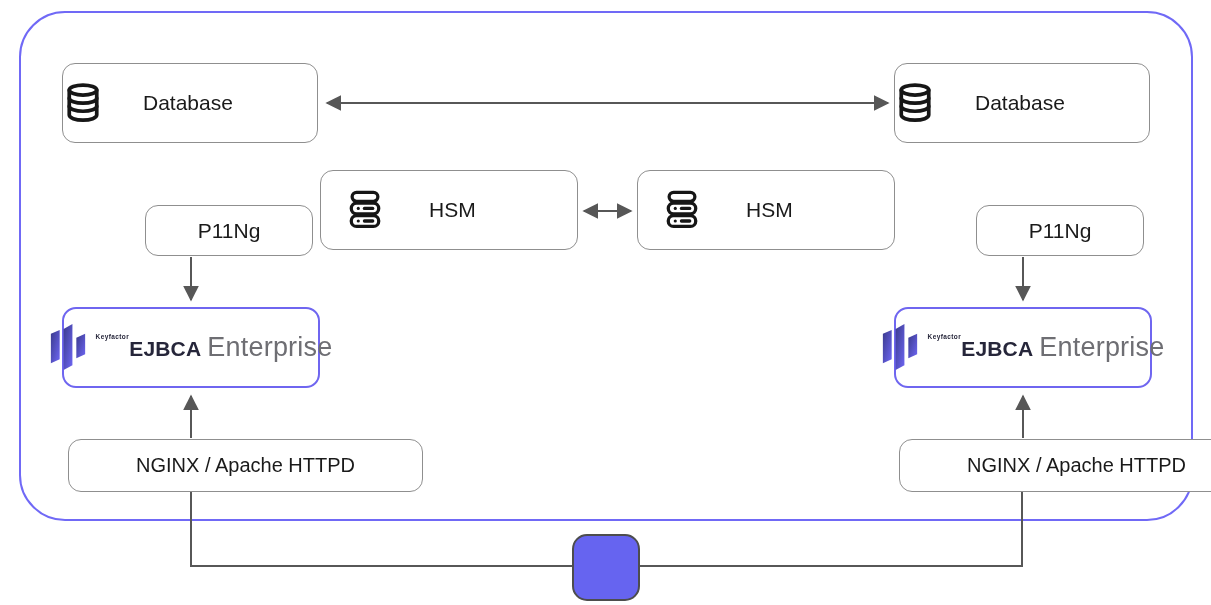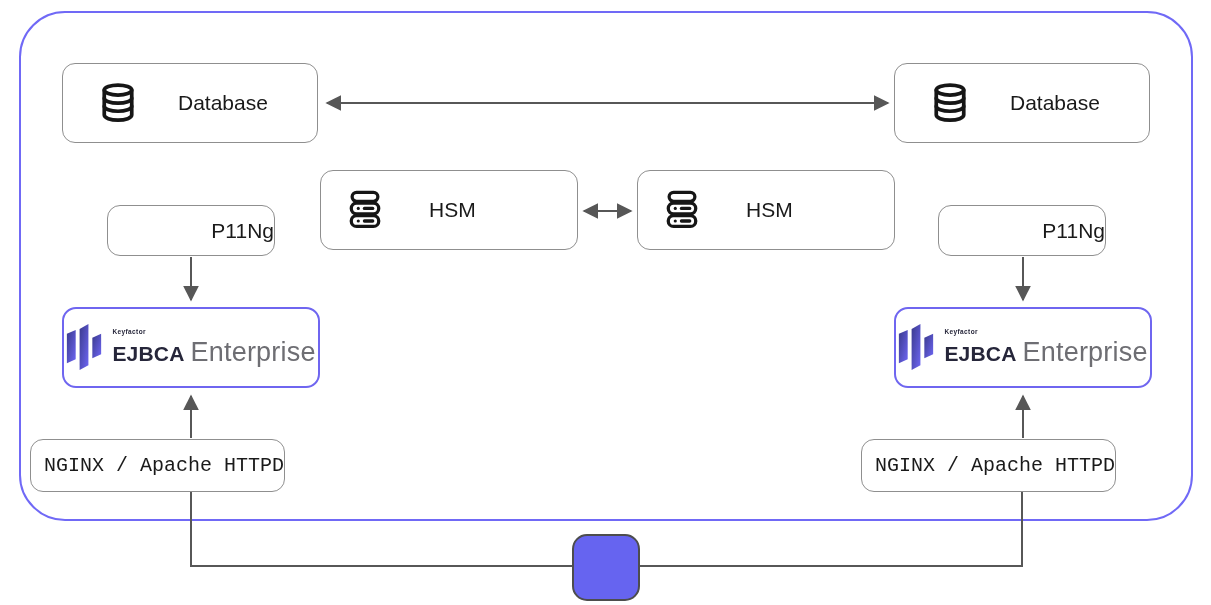--- a/index.html
+++ b/index.html
@@ -28,38 +28,38 @@
 
   svg.wires{position:absolute;left:0;top:0;width:1211px;height:605px;pointer-events:none;}
   svg.wires line, svg.wires polyline{stroke:var(--connector);stroke-width:2;fill:none;}
   .ah{fill:var(--connector);}
 
   .node{
     position:absolute;background:#fff;border:1.5px solid var(--node-border);
     border-radius:13px;display:flex;align-items:center;z-index:2;
   }
   .node .label{font-size:21px;color:var(--text);}
-  .node.centered{justify-content:flex-end;}
-
-  .db-box{left:62px;top:63px;width:256px;height:80px;padding-left:35px;gap:40px;}
+  .node.centered{justify-content:center;margin-left:38px;}
+
+  .db-box{left:62px;top:63px;width:256px;height:80px;gap:40px;}
   .db-box.right{left:894px;}
   .hsm-box{left:320px;top:170px;width:258px;height:80px;padding-left:24px;gap:44px;}
   .hsm-box.right{left:637px;}
   .p11-box{left:107px;top:205px;width:168px;height:51px;}
   .p11-box.right{left:938px;}
-  .nginx-box{left:30px;top:439px;width:255px;height:53px;font-family:Liberation Mono, monospace;}
+  .nginx-box{left:30px;top:439px;width:355px;height:53px;}
   .nginx-box.right{left:861px;}
   .nginx-box .label{font-size:20px;}
 
   .ejbca-box{
     left:62px;top:307px;width:258px;height:81px;justify-content:center;gap:9px;
     border:2px solid var(--accent-border);border-radius:14px;
   }
   .ejbca-box.right{left:894px;}
-  .kf-text{display:flex;flex-direction:column;line-height:1;}
+  .kf-text{display:flex;flex-direction:row;line-height:1;}
   .kf-brand{font-size:6.5px;font-weight:700;letter-spacing:.4px;color:var(--brand-dark);margin-bottom:3px;}
   .kf-line{display:flex;align-items:baseline;gap:6px;}
   .kf-product{font-size:21px;font-weight:700;color:var(--brand-dark);letter-spacing:.2px;}
   .kf-edition{font-size:27px;font-weight:400;color:var(--edition-gray);letter-spacing:.2px;}
 
   .lb-node{
     position:absolute;left:572px;top:534px;width:68px;height:67px;
     background:var(--lb-fill);border:2.5px solid var(--lb-border);border-radius:15px;z-index:3;
   }
 

